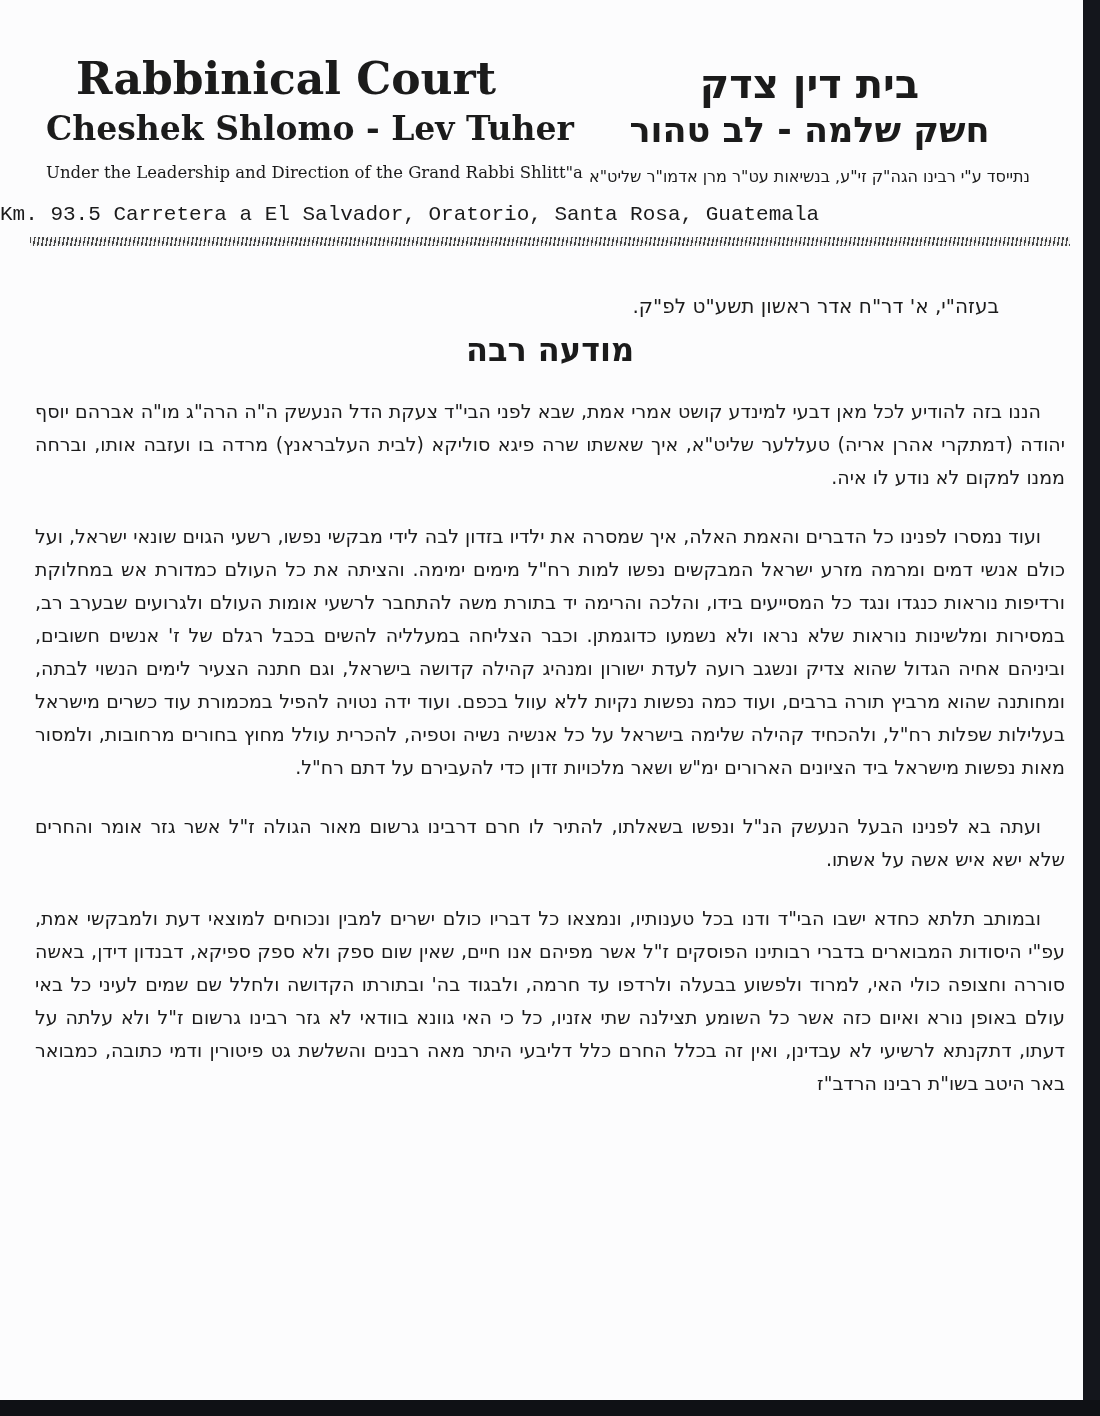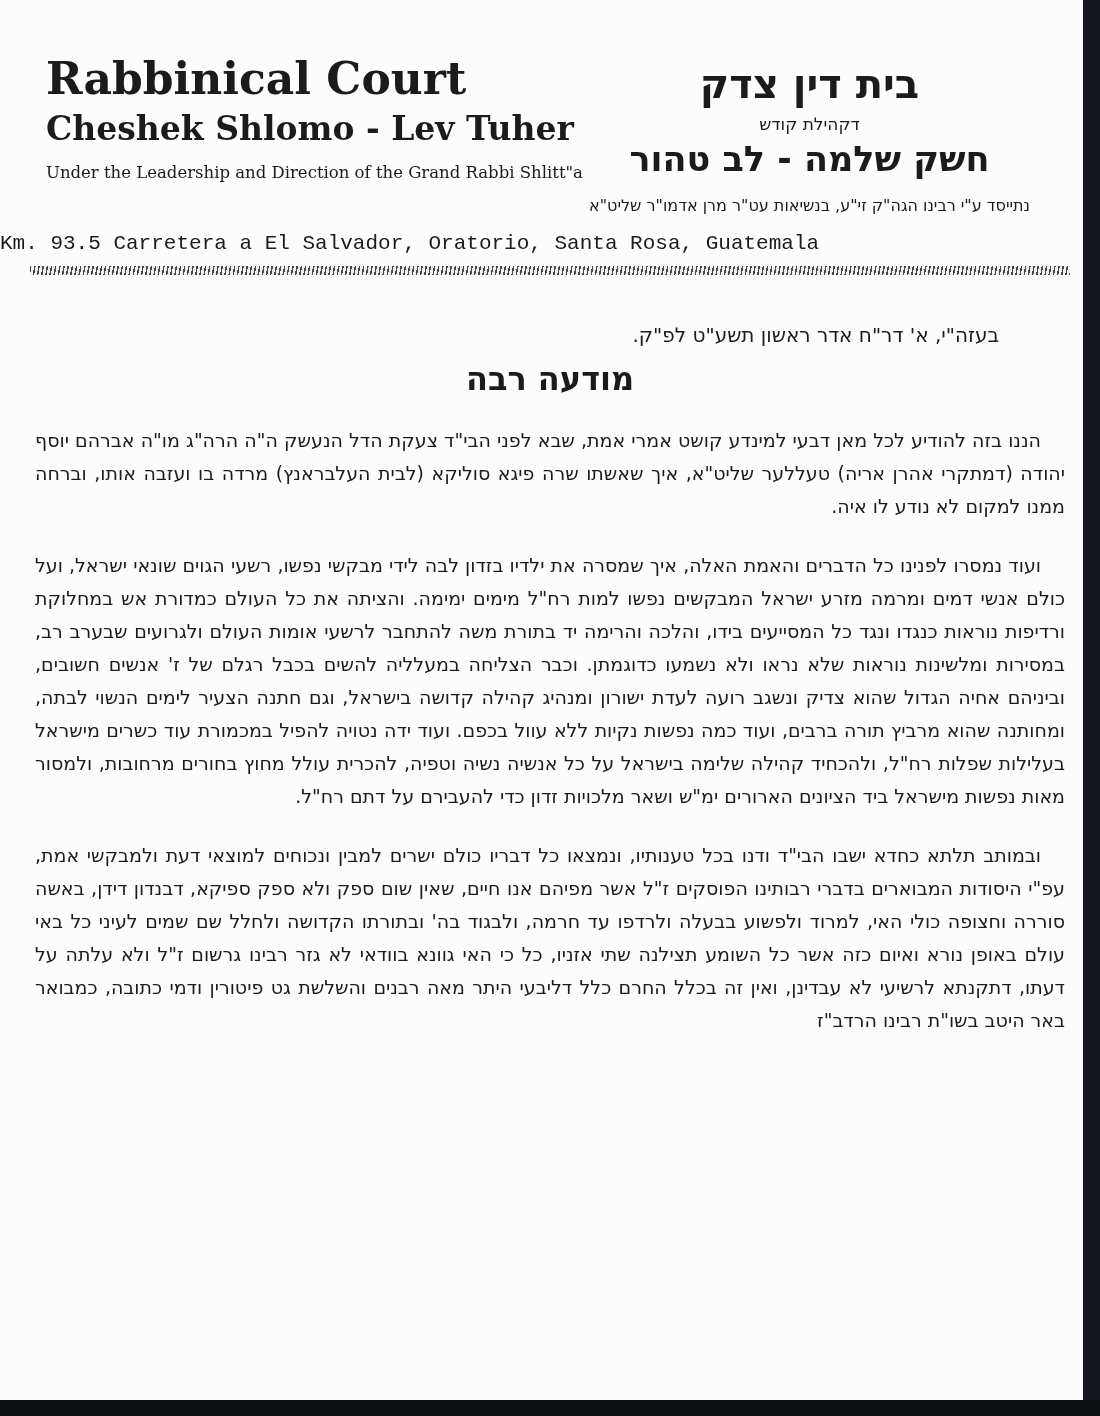--- a/index.html
+++ b/index.html
@@ -12,21 +12,21 @@
     color: #1b1b1b;
   }
   .page { position: absolute; inset: 0; background: #fcfcfd; }
 
   
   .header { padding-top: 56px; }
   .header-columns {
     display: flex; justify-content: space-between; align-items: flex-start;
     padding: 0 38px 0 46px;
   }
-  .col-en { width: 480px; text-align: left; }
+  .col-en { width: 480px; text-align: center; }
   .en-title   { font-family: "DejaVu Serif", serif; font-weight: bold; font-size: 44px; line-height: 1.05; }
   .en-sub     { font-family: "DejaVu Serif", serif; font-size: 24px; margin-top: 7px; }
   .en-name    { font-family: "DejaVu Serif", serif; font-weight: bold; font-size: 33px; margin-top: 7px; white-space: nowrap; }
   .en-lead    { font-family: "DejaVu Serif", serif; font-size: 16.5px; margin-top: 15px; white-space: nowrap; }
 
   .col-he { width: 505px; text-align: center; direction: rtl; margin-top: 7px; }
   .he-title   { font-weight: bold; font-size: 40px; line-height: 1.05; }
   .he-sub     { font-size: 17px; margin-top: 9px; }
   .he-name    { font-weight: bold; font-size: 35px; margin-top: 5px; white-space: nowrap; text-align: center; }
   .he-lead    { font-size: 16px; margin-top: 17px; white-space: nowrap; }
@@ -81,36 +81,36 @@
     <div class="header-columns">
 
       <div class="col-en">
         <div class="en-title">Rabbinical Court</div>
         <div class="en-name">Cheshek Shlomo - Lev Tuher</div>
         <div class="en-lead">Under the Leadership and Direction of the Grand Rabbi Shlitt"a</div>
       </div>
 
       <div class="col-he">
         <div class="he-title">בית דין צדק</div>
-        <div class="he-sub">דקהילת קודש</div>
         <div class="he-name">חשק שלמה - לב טהור</div>
         <div class="he-lead">נתייסד ע"י רבינו הגה"ק זי"ע, בנשיאות עט"ר מרן אדמו"ר שליט"א</div>
       </div>
 
     </div>
 
     <div class="address">Km. 93.5 Carretera a El Salvador, Oratorio, Santa Rosa, Guatemala</div>
     <div class="rule"></div>
   </div>
 
   <div class="letter">
     <div class="date-line">בעזה"י, א' דר"ח אדר ראשון תשע"ט לפ"ק.</div>
     <div class="notice-title">מודעה רבה</div>
 
     <p>הננו בזה להודיע לכל מאן דבעי למינדע קושט אמרי אמת, שבא לפני הבי"ד צעקת הדל הנעשק ה"ה הרה"ג מו"ה אברהם יוסף יהודה (דמתקרי אהרן אריה) טעללער שליט"א, איך שאשתו שרה פיגא סוליקא (לבית העלבראנץ) מרדה בו ועזבה אותו, וברחה ממנו למקום לא נודע לו איה.</p>
     <p>ועוד נמסרו לפנינו כל הדברים והאמת האלה, איך שמסרה את ילדיו בזדון לבה לידי מבקשי נפשו, רשעי הגוים שונאי ישראל, ועל כולם אנשי דמים ומרמה מזרע ישראל המבקשים נפשו למות רח"ל מימים ימימה. והציתה את כל העולם כמדורת אש במחלוקת ורדיפות נוראות כנגדו ונגד כל המסייעים בידו, והלכה והרימה יד בתורת משה להתחבר לרשעי אומות העולם ולגרועים שבערב רב, במסירות ומלשינות נוראות שלא נראו ולא נשמעו כדוגמתן. וכבר הצליחה במעלליה להשים בכבל רגלם של ז' אנשים חשובים, וביניהם אחיה הגדול שהוא צדיק ונשגב רועה לעדת ישורון ומנהיג קהילה קדושה בישראל, וגם חתנה הצעיר לימים הנשוי לבתה, ומחותנה שהוא מרביץ תורה ברבים, ועוד כמה נפשות נקיות ללא עוול בכפם. ועוד ידה נטויה להפיל במכמורת עוד כשרים מישראל בעלילות שפלות רח"ל, ולהכחיד קהילה שלימה בישראל על כל אנשיה נשיה וטפיה, להכרית עולל מחוץ בחורים מרחובות, ולמסור מאות נפשות מישראל ביד הציונים הארורים ימ"ש ושאר מלכויות זדון כדי להעבירם על דתם רח"ל.</p>
+    <p>ועתה בא לפנינו הבעל הנעשק הנ"ל ונפשו בשאלתו, להתיר לו חרם דרבינו גרשום מאור הגולה ז"ל אשר גזר אומר והחרים שלא ישא איש אשה על אשתו.</p>
     <p>ובמותב תלתא כחדא ישבו הבי"ד ודנו בכל טענותיו, ונמצאו כל דבריו כולם ישרים למבין ונכוחים למוצאי דעת ולמבקשי אמת, עפ"י היסודות המבוארים בדברי רבותינו הפוסקים ז"ל אשר מפיהם אנו חיים, שאין שום ספק ולא ספק ספיקא, דבנדון דידן, באשה סוררה וחצופה כולי האי, למרוד ולפשוע בבעלה ולרדפו עד חרמה, ולבגוד בה' ובתורתו הקדושה ולחלל שם שמים לעיני כל באי עולם באופן נורא ואיום כזה אשר כל השומע תצילנה שתי אזניו, כל כי האי גוונא בוודאי לא גזר רבינו גרשום ז"ל ולא עלתה על דעתו, דתקנתא לרשיעי לא עבדינן, ואין זה בכלל החרם כלל דליבעי היתר מאה רבנים והשלשת גט פיטורין ודמי כתובה, כמבואר באר היטב בשו"ת רבינו הרדב"ז</p>
   </div>
 
 </div>
 
 <div class="edge-right"></div>
 <div class="edge-bottom"></div>
 
 </body></html>

